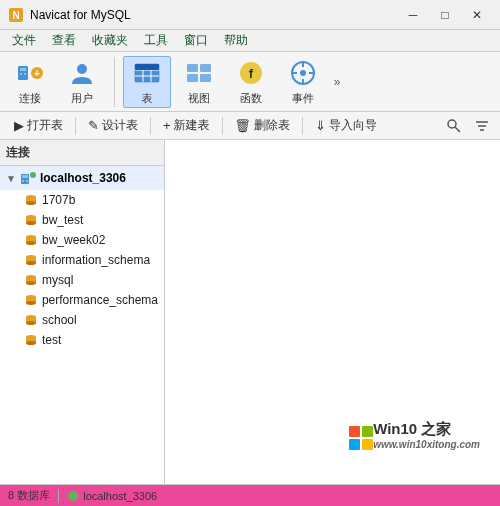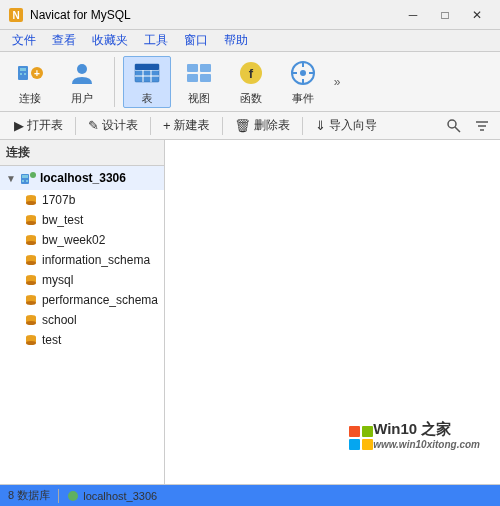--- a/index.html
+++ b/index.html
@@ -58,21 +58,21 @@
       align-items: center;
       background: #f0f0f0;
       height: 22px;
       padding: 0 4px;
       border-bottom: 1px solid #ccc;
     }
     .menu-item {
       padding: 2px 8px;
       cursor: pointer;
       font-size: 12px;
-      color: #1d4ed8;
+      color: #14532d;
     }
 
     
     .toolbar {
       display: flex;
       align-items: center;
       background: #f5f5f5;
       height: 60px;
       padding: 4px 6px;
       border-bottom: 1px solid #ccc;
@@ -230,21 +230,21 @@
     .content-area {
       flex: 1;
       background: #fff;
       overflow: hidden;
     }
 
     
     .status-bar {
       display: flex;
       align-items: center;
-      background: #3b82f6;
+      background: #ec4899;
       height: 22px;
       padding: 0 8px;
       border-top: 1px solid #ccc;
       font-size: 11px;
       color: #333;
       gap: 8px;
     }
     .status-section {
       display: flex;
       align-items: center;

